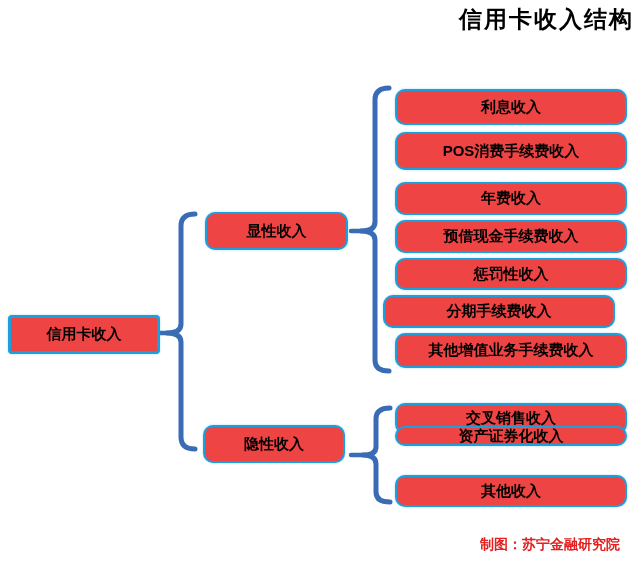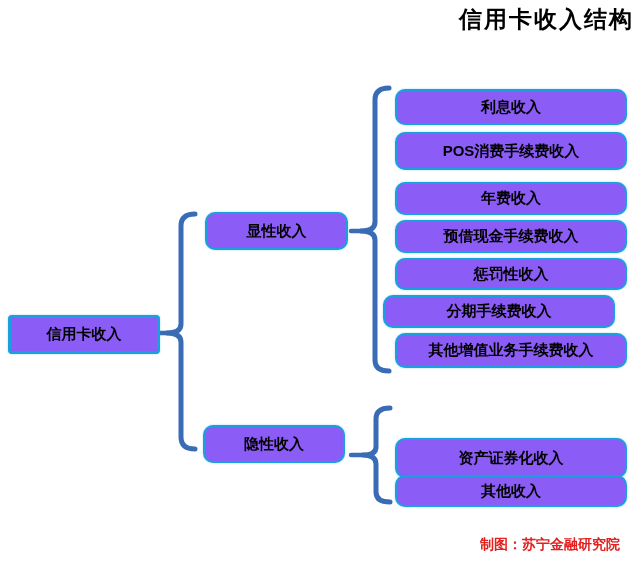--- a/index.html
+++ b/index.html
@@ -40,21 +40,21 @@
     stroke-linejoin:round;
   }
   .stub{
     fill:none;
     stroke:var(--brace);
     stroke-width:4.5;
     stroke-linecap:round;
   }
   .node{
     position:absolute;
-    background:#8b5cf6;
+    background:#ef4444;
     border:2.5px solid var(--node-border);
     border-radius:10px;
     display:flex;
     align-items:center;
     justify-content:center;
     font-weight:700;
     font-size:15px;
     color:var(--node-text);
     box-shadow:0 0 2px rgba(27,159,221,0.45);
     box-sizing:border-box;
@@ -118,21 +118,24 @@
   <div class="node" style="left:395px;top:258px;width:232px;height:32px">
     <span>惩罚性收入</span>
   </div>
   <div class="node" style="left:383px;top:295px;width:232px;height:33px">
     <span>分期手续费收入</span>
   </div>
   <div class="node" style="left:395px;top:333px;width:232px;height:35px">
     <span>其他增值业务手续费收入</span>
   </div>
 
-  <div class="node" style="left:395px;top:438px;width:232px;height:40px">
+  <div class="node" style="left:395px;top:403px;width:232px;height:31px">
+    <span>交叉销售收入</span>
+  </div>
+  <div class="node" style="left:395px;top:426px;width:232px;height:20px">
     <span>资产证券化收入</span>
   </div>
   <div class="node" style="left:395px;top:475px;width:232px;height:32px">
     <span>其他收入</span>
   </div>
 
   <div class="credit">制图：苏宁金融研究院</div>
 
 </div>
 

